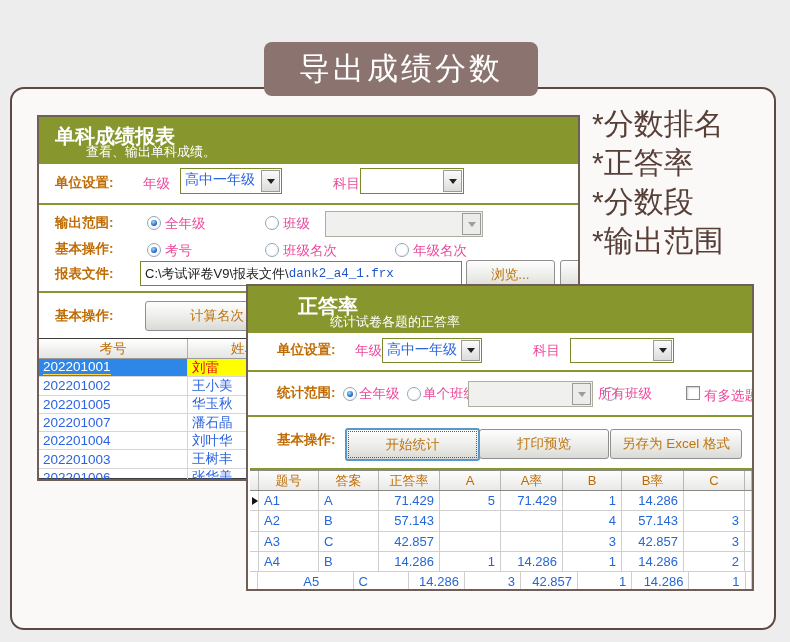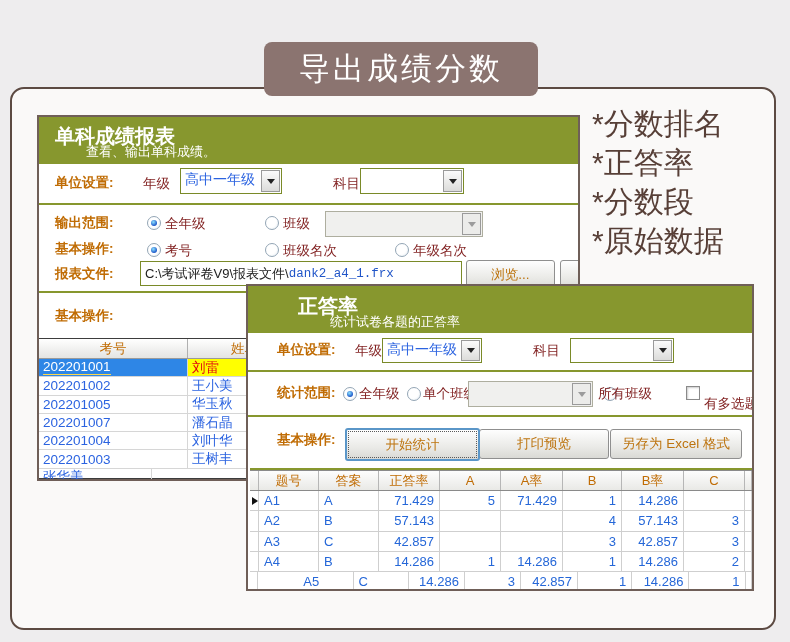--- a/index.html
+++ b/index.html
@@ -31,21 +31,21 @@
   
   .dialog{background:#fff;border:2px solid #6f5f58;overflow:hidden;}
   .dlg-report{left:37px;top:115px;width:539px;height:362px;z-index:10;}
   .dlg-rate{left:246px;top:284px;width:504px;height:303px;z-index:20;}
   .dlg-header{position:absolute;left:0;top:0;right:0;height:47px;background:#87972e;color:#fff;}
   .dlg-title{position:absolute;font-weight:bold;font-size:20px;}
   .dlg-sub{position:absolute;font-size:13px;}
   .sep{position:absolute;left:0;right:0;height:2px;background:#87972e;}
 
   .lbl{position:absolute;color:#c06c04;font-weight:bold;font-size:13.5px;white-space:nowrap;}
-  .lbl2{position:absolute;color:#7f1d1d;font-size:13.5px;white-space:nowrap;font-family:Liberation Mono, monospace;}
+  .lbl2{position:absolute;color:#ec4899;font-size:13.5px;white-space:nowrap;font-family:Liberation Mono, monospace;}
 
   
   .combo{position:absolute;background:#fff;border:1px solid #7a8a28;display:flex;}
   .combo .val{flex:1;color:#2b63e0;font-size:14px;padding:2px 0 0 4px;white-space:nowrap;overflow:hidden;}
   .combo .btn{width:17px;margin:1px;border:1px solid #9a9a9a;background:linear-gradient(#fbfbfb,#dcdcda);display:flex;align-items:center;justify-content:center;}
   .combo .btn i{width:0;height:0;border:4px solid transparent;border-top:5px solid #222;margin-top:4px;}
   .combo.disabled{background:#f0f0ee;border-color:#aeae9f;}
   .combo.disabled .btn{background:#ececea;}
   .combo.disabled .btn i{border-top-color:#9c9c9c;}
 
@@ -96,21 +96,21 @@
 <div class="abs frame"></div>
 
 <div class="abs banner">
   <span>导出成绩分数</span>
 </div>
 
 <div class="abs bullets" id="bullets">
     <div>*分数排名</div>
     <div>*正答率</div>
     <div>*分数段</div>
-    <div>*原始数据</div>
+    <div>*输出范围</div>
   </div>
 
 <div class="abs dialog dlg-report">
   <div class="dlg-header">
     <div class="dlg-title" style="left:16px;top:6px;">单科成绩报表</div>
     <div class="dlg-sub" style="left:47px;top:26px;">查看、输出单科成绩。</div>
   </div>
 
   <div class="lbl" style="left:16px;top:57px;">单位设置:</div>
   <div class="lbl2" style="left:104px;top:58px;">年级</div>
@@ -156,20 +156,23 @@
       <span class="fn">dank2_a4_1.frx</span>
   </div>
   <div class="pbtn" style="left:427px;top:143px;width:87px;height:28px;">
     <span>浏览...</span>
   </div>
   <div class="pbtn" style="left:521px;top:143px;width:30px;height:28px;"></div>
 
   <div class="sep" style="top:174px;"></div>
 
   <div class="lbl" style="left:16px;top:190px;">基本操作:</div>
+  <div class="pbtn" style="left:106px;top:184px;width:142px;height:28px;">
+    <span>计算名次</span>
+  </div>
 
   <div class="rtable" id="report-table">
       <div class="hrow">
         <div class="hc" style="width: 148px;">考号</div>
         <div class="hc" style="width: 113px;">姓名</div>
         <div class="hc" style="flex: 1 1 0%;"></div>
       </div>
       <div class="drow sel">
         <div class="dc c-id" style="width: 144px;">
           <span class="u">202201001</span>
@@ -206,20 +209,23 @@
         <div class="dc" style="flex: 1 1 0%;"></div>
       </div>
       <div class="drow">
         <div class="dc c-id" style="width: 144px;">
           <span class="">202201003</span>
         </div>
         <div class="dc c-name" style="width: 108px; font-family: Liberation Mono, monospace;">王树丰</div>
         <div class="dc" style="flex: 1 1 0%;"></div>
       </div>
       <div class="drow">
+        <div class="dc c-id" style="width: 144px;">
+          <span class="">202201006</span>
+        </div>
         <div class="dc c-name" style="width: 108px;">张华美</div>
         <div class="dc" style="flex: 1 1 0%;"></div>
       </div>
     </div>
 </div>
 
 <div class="abs dialog dlg-rate">
   <div class="dlg-header">
     <div class="dlg-title" style="left:50px;top:7px;">正答率</div>
     <div class="dlg-sub" style="left:82px;top:27px;">统计试卷各题的正答率</div>
@@ -250,21 +256,21 @@
   <div class="lbl2" style="left:175px;top:99px;">单个班级</div>
   <div class="combo disabled" style="left:220px;top:95px;width:123px;height:24px;">
     <span class="val"></span>
     <span class="btn">
         <i></i>
       </span>
   </div>
   <span class="radio" style="left:355px;top:101px;"></span>
   <div class="lbl2" style="left:350px;top:99px;">所有班级</div>
   <span class="checkbox" style="left:438px;top:100px;"></span>
-  <div class="lbl2" style="left:456px;top:109px;">有多选题</div>
+  <div class="lbl2" style="left:456px;top:101px;">有多选题</div>
 
   <div class="sep" style="top:129px;"></div>
 
   <div class="lbl" style="left:29px;top:145px;">基本操作:</div>
   <div class="pbtn" style="left:231px;top:143px;width:128px;height:28px;">
     <span>打印预览</span>
   </div>
   <div class="pbtn focused" style="left:97px;top:142px;width:131px;height:29px;">
     <span class="inner"></span>
     <span>开始统计</span>

